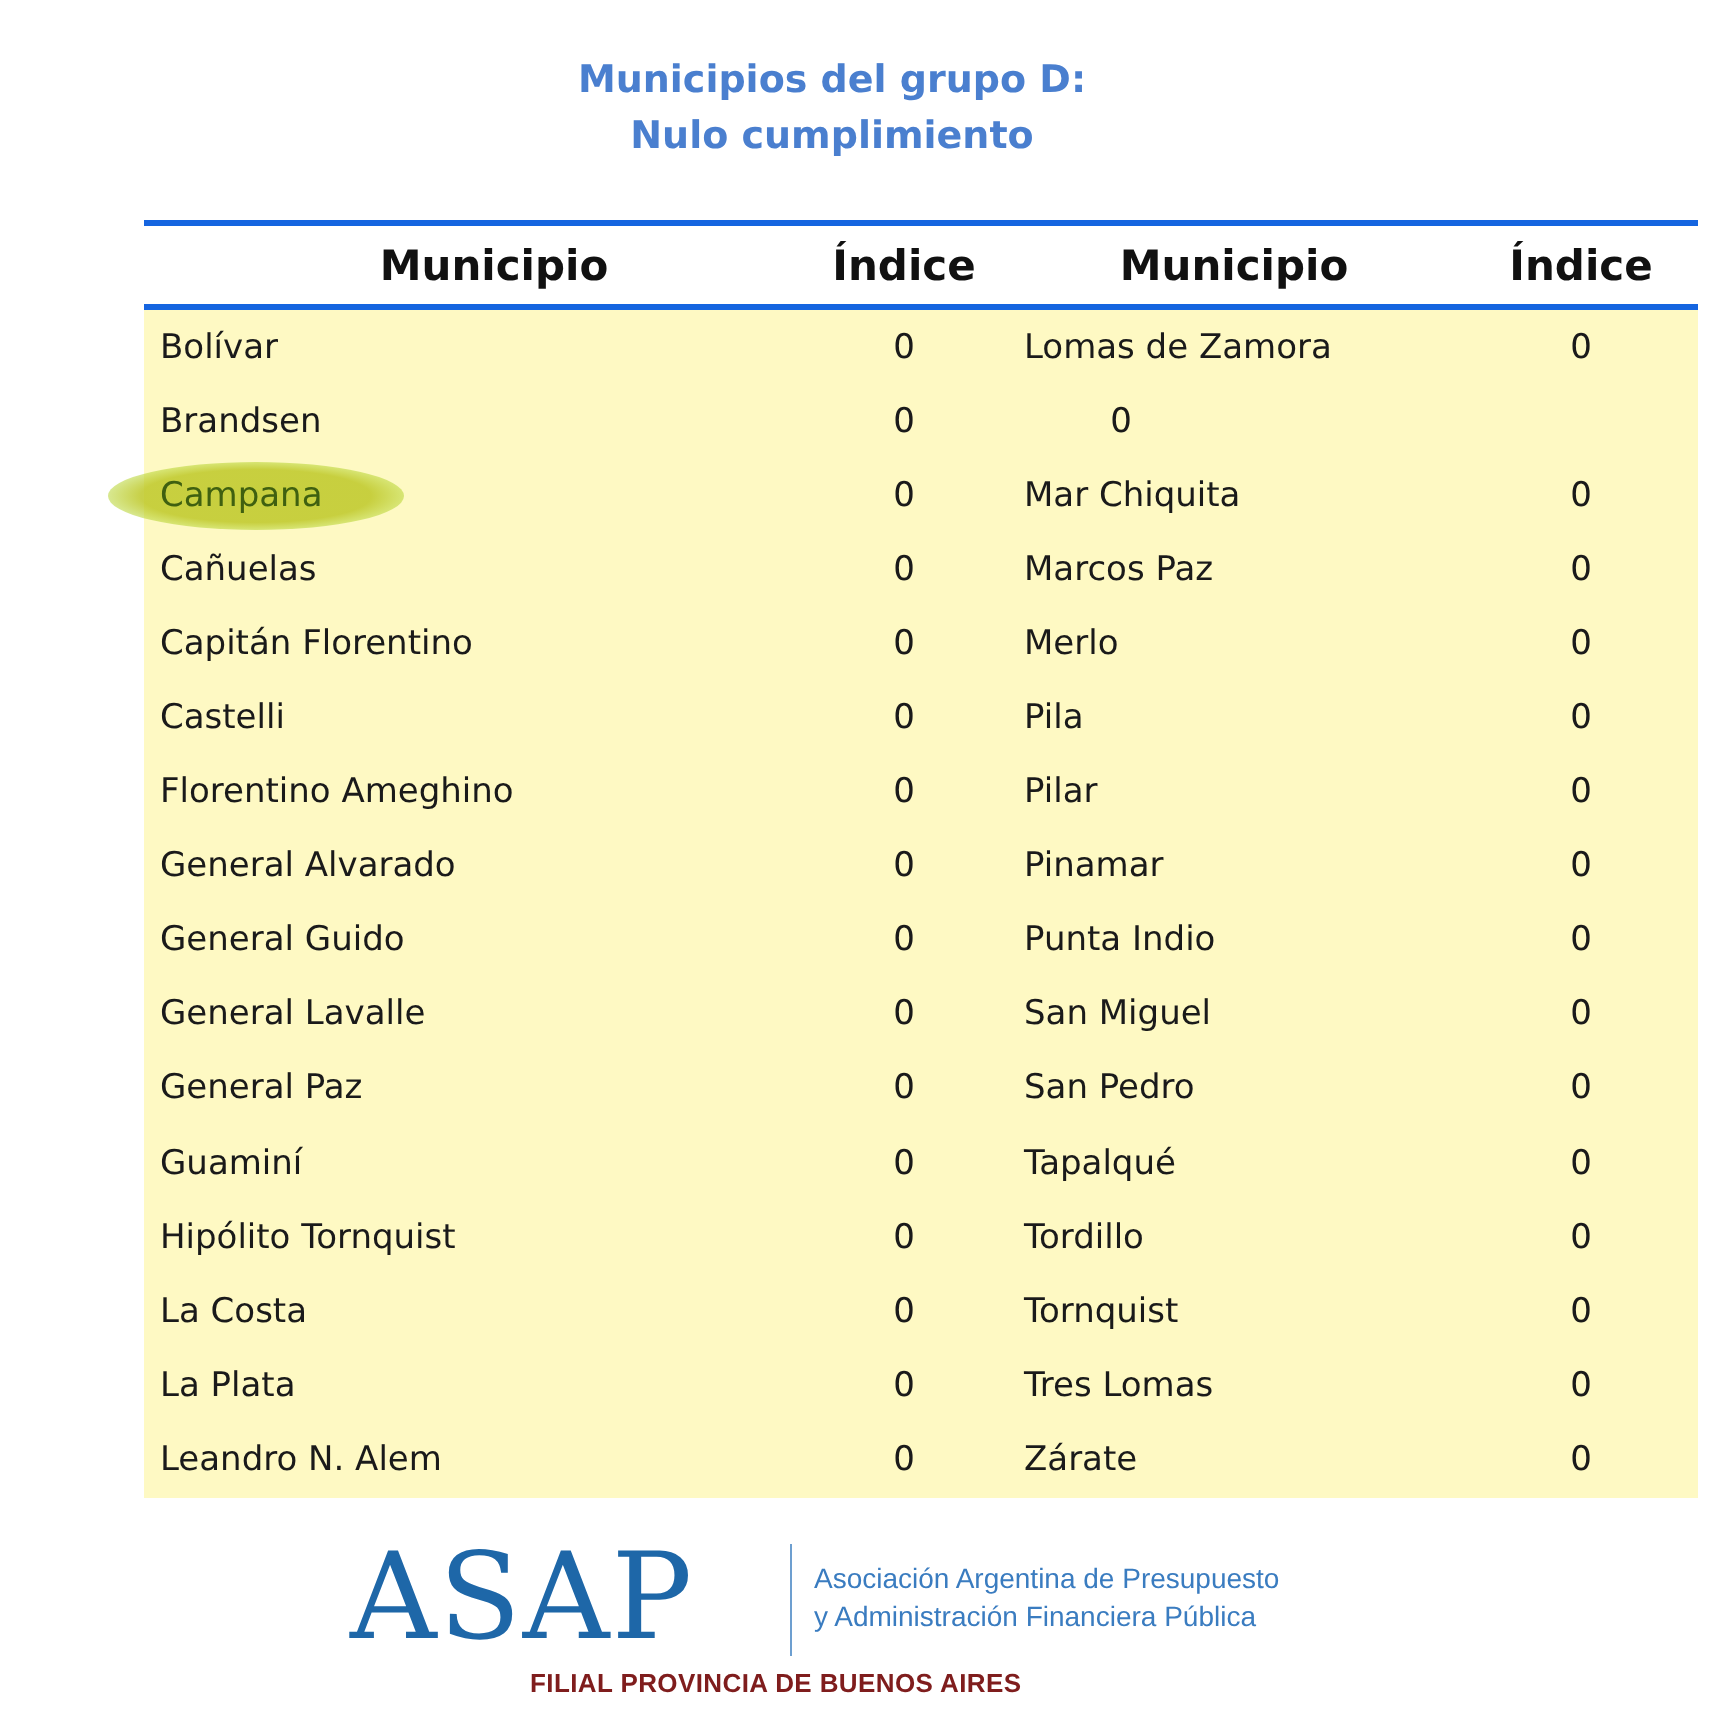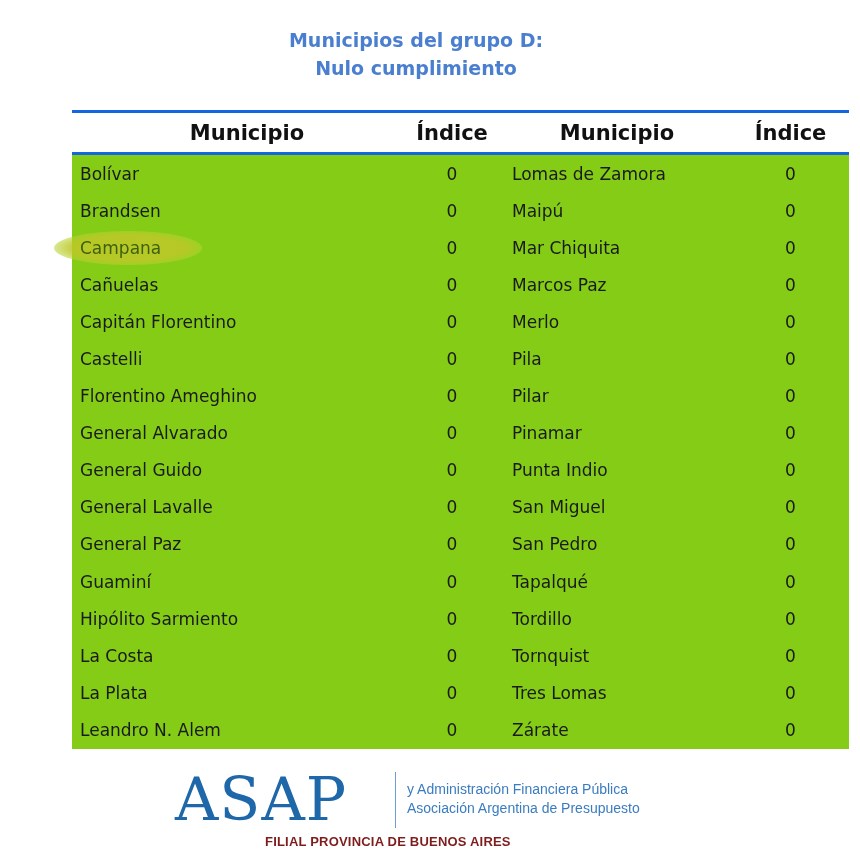--- a/index.html
+++ b/index.html
@@ -2,21 +2,21 @@
 <html><head>
 <meta charset="utf-8">
 <style>
   html, body { margin:0; padding:0; background:#ffffff; }
   body { width:860px; height:860px; position:relative; overflow:hidden; font-family:"DejaVu Sans", "Liberation Sans", sans-serif; }
   .title { position:absolute; left:0; width:832px; top:26px; text-align:center; color:#4a7fcf; font-weight:bold; font-size:19px; line-height:28px; }
   .tbl { position:absolute; left:36px; top:110px; width:777px;padding-left:36px; }
   .topline { height:3px; background:#1565e0; }
   .hdr { height:39px; display:flex; align-items:center; font-weight:bold; font-size:21px; color:#111; }
   .hdrline { height:3px; background:#1565e0; }
-  .body { background:#84cc16; }
+  .body { background:#fef9c3; }
   .row { height:37.1px; display:flex; align-items:center; font-size:17px; color:#1a1a1a; position:relative; }
   .c1 { width:330px; padding-left:8px; box-sizing:border-box; }
   .c2 { width:100px; text-align:center; }
   .c3 { width:230px; padding-left:10px; box-sizing:border-box; }
   .c4 { width:117px; text-align:center; }
   .hdr .c1 { text-align:center; padding-left:20px; }
   .hdr .c3 { text-align:center; padding-left:0; }
   .hl { position:absolute; left:-18px; top:2px; width:148px; height:34px; border-radius:50%;
         background:radial-gradient(ellipse at center, rgba(190,200,40,0.85) 55%, rgba(170,230,60,0.35) 80%, rgba(170,230,60,0) 100%); }
   .hl-text { position:relative; color:#3f6010; }
@@ -46,21 +46,20 @@
   <div class="body" id="tbody">
       <div class="row">
         <div class="c1"><span>Bolívar</span></div>
         <div class="c2">0</div>
         <div class="c3">Lomas de Zamora</div>
         <div class="c4">0</div>
       </div>
       <div class="row">
         <div class="c1"><span>Brandsen</span></div>
         <div class="c2">0</div>
-        <div class="c3">Maipú</div>
         <div class="c4">0</div>
       </div>
       <div class="row">
         <div class="hl"></div>
         <div class="c1"><span class="hl-text">Campana</span></div>
         <div class="c2">0</div>
         <div class="c3">Mar Chiquita</div>
         <div class="c4">0</div>
       </div>
       <div class="row">
@@ -111,21 +110,21 @@
         <div class="c3">San Pedro</div>
         <div class="c4">0</div>
       </div>
       <div class="row">
         <div class="c1"><span>Guaminí</span></div>
         <div class="c2">0</div>
         <div class="c3">Tapalqué</div>
         <div class="c4">0</div>
       </div>
       <div class="row">
-        <div class="c1"><span>Hipólito Sarmiento</span></div>
+        <div class="c1"><span>Hipólito Tornquist</span></div>
         <div class="c2">0</div>
         <div class="c3">Tordillo</div>
         <div class="c4">0</div>
       </div>
       <div class="row">
         <div class="c1"><span>La Costa</span></div>
         <div class="c2">0</div>
         <div class="c3">Tornquist</div>
         <div class="c4">0</div>
       </div>
@@ -141,17 +140,17 @@
         <div class="c3">Zárate</div>
         <div class="c4">0</div>
       </div>
     </div>
 </div>
 
 <div class="logo">
   <div class="asap">ASAP</div>
   <div class="vbar"></div>
   <div class="org">
+    <div>Asociación Argentina de Presupuesto</div>
     <div>y Administración Financiera Pública</div>
-    <div>Asociación Argentina de Presupuesto</div>
   </div>
   <div class="filial">FILIAL PROVINCIA DE BUENOS AIRES</div>
 </div>
 
 </body></html>

